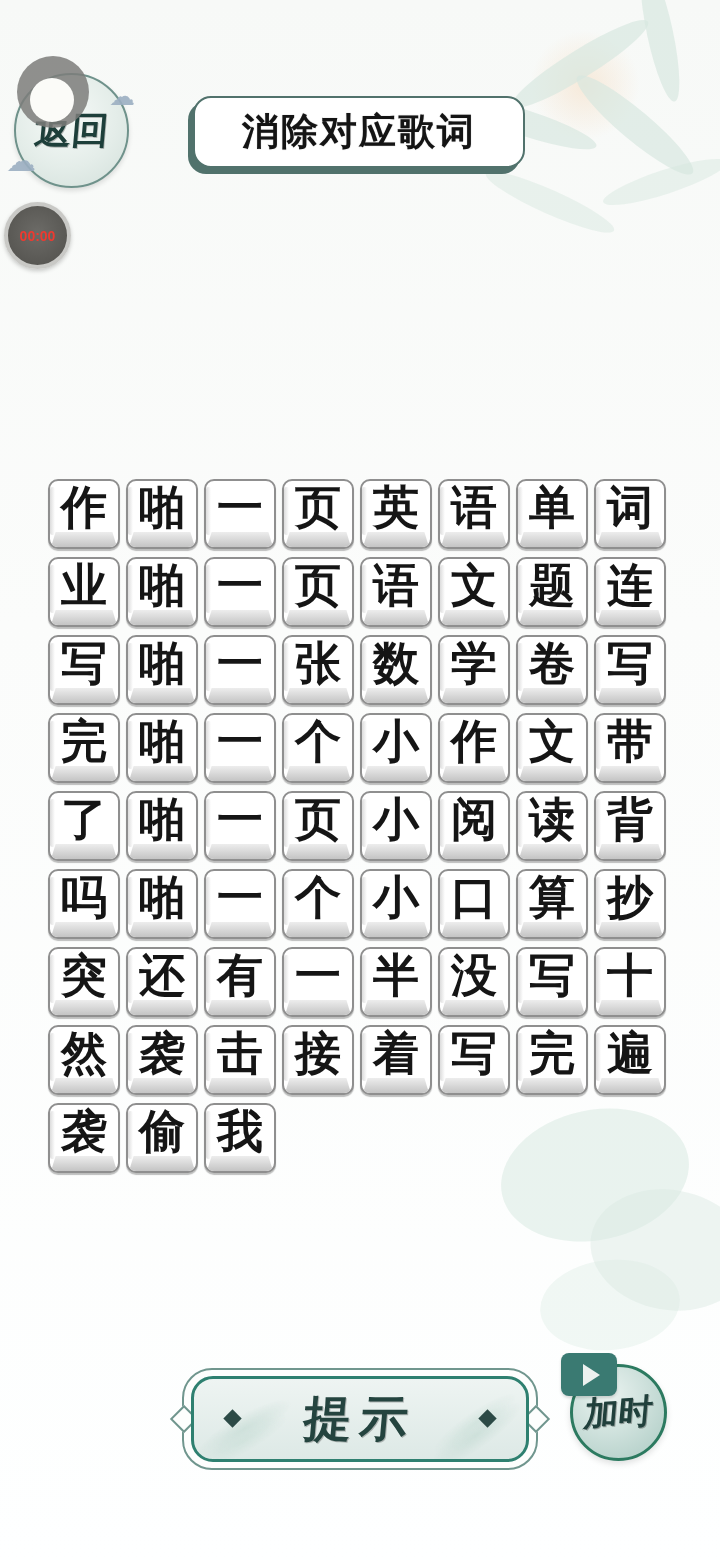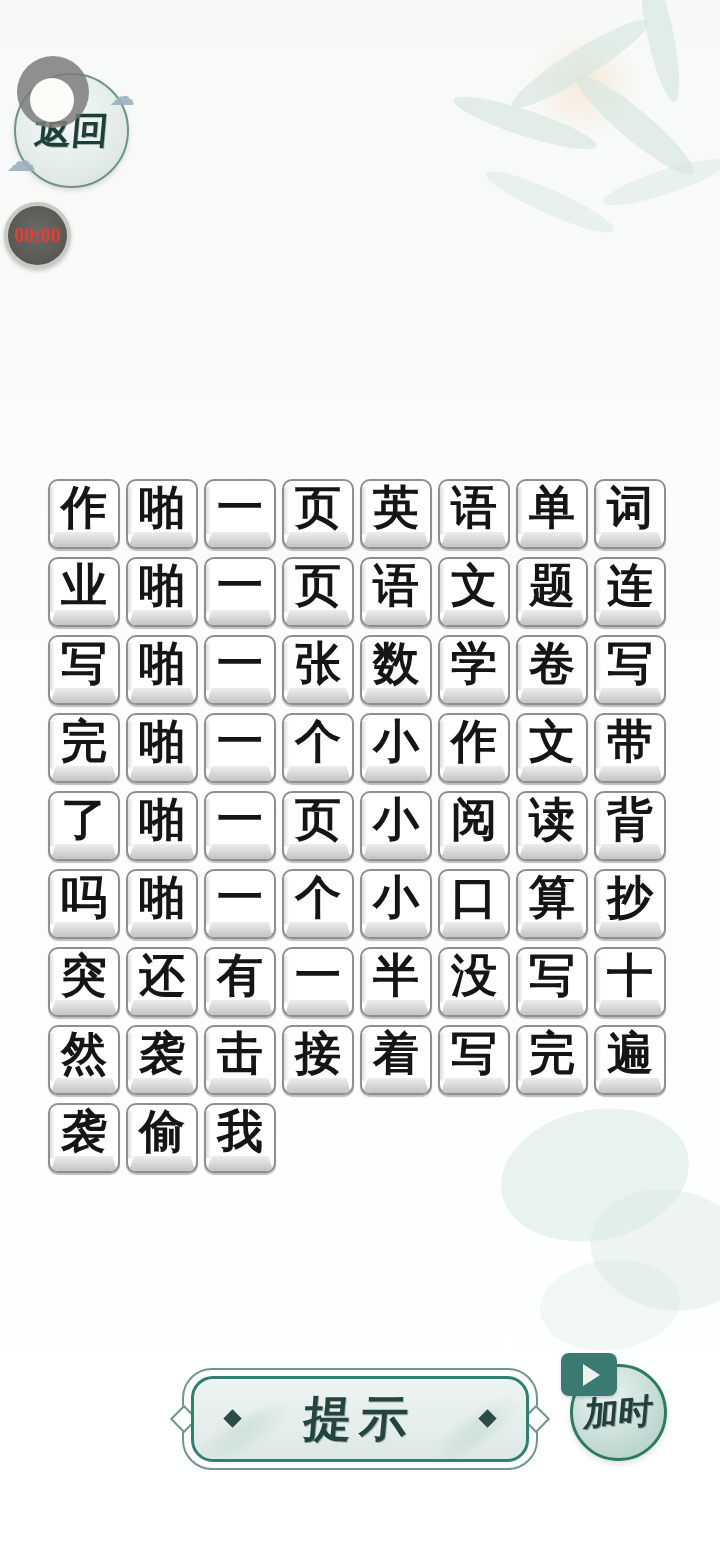--- a/index.html
+++ b/index.html
@@ -48,22 +48,22 @@
 
   
   .stopwatch{
     position:absolute; left:4px; top:202px; width:67px; height:67px;
     border-radius:50%; border:4px solid #c9c9c6;
     background:radial-gradient(circle at 50% 45%, #6c6b67 0%, #565551 80%);
     display:flex; align-items:center; justify-content:center;
     box-shadow:0 2px 4px rgba(0,0,0,.2); z-index:5;
   }
   .stopwatch-time{
-    font-family:Liberation Serif, serif;
-    font-size:20px; font-weight:700; color:#ee3a30; letter-spacing:0px;
+    font-family:Liberation Sans, sans-serif;
+    font-size:14px; font-weight:700; color:#ee3a30; letter-spacing:0px;
   }
 
   
   .title-plate{
     position:absolute; left:193px; top:96px; width:332px; height:72px;
     background:#ffffff; border:2px solid #51726c; border-radius:18px;
     box-shadow:-5px 6px 0 #51726c;
     display:flex; align-items:center; justify-content:center; z-index:4;
   }
   .title-text{
@@ -189,20 +189,23 @@
   <div class="back-button">
     <span class="cloud cloud-tr">☁</span>
     <span class="back-label">返回</span>
     <span class="cloud cloud-bl">☁</span>
   </div>
 
   <div class="stopwatch">
     <span class="stopwatch-time">00:00</span>
   </div>
 
+  <div class="title-plate">
+    <span class="title-text">消除对应歌词</span>
+  </div>
 
 
   <div class="board">
       <div class="board-row">
         <div class="tile">
           <span class="tile-char">作</span>
         </div>
         <div class="tile">
           <span class="tile-char">啪</span>
         </div>

